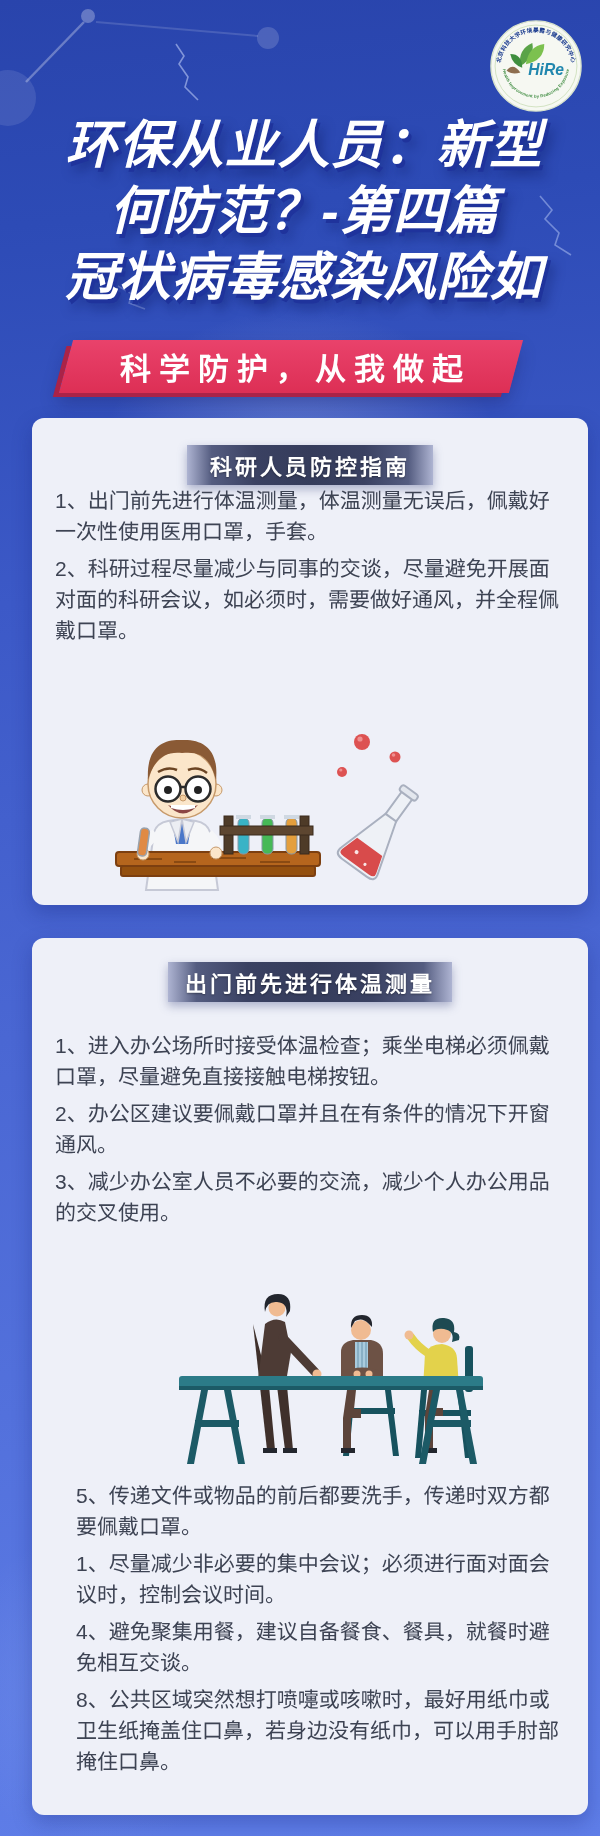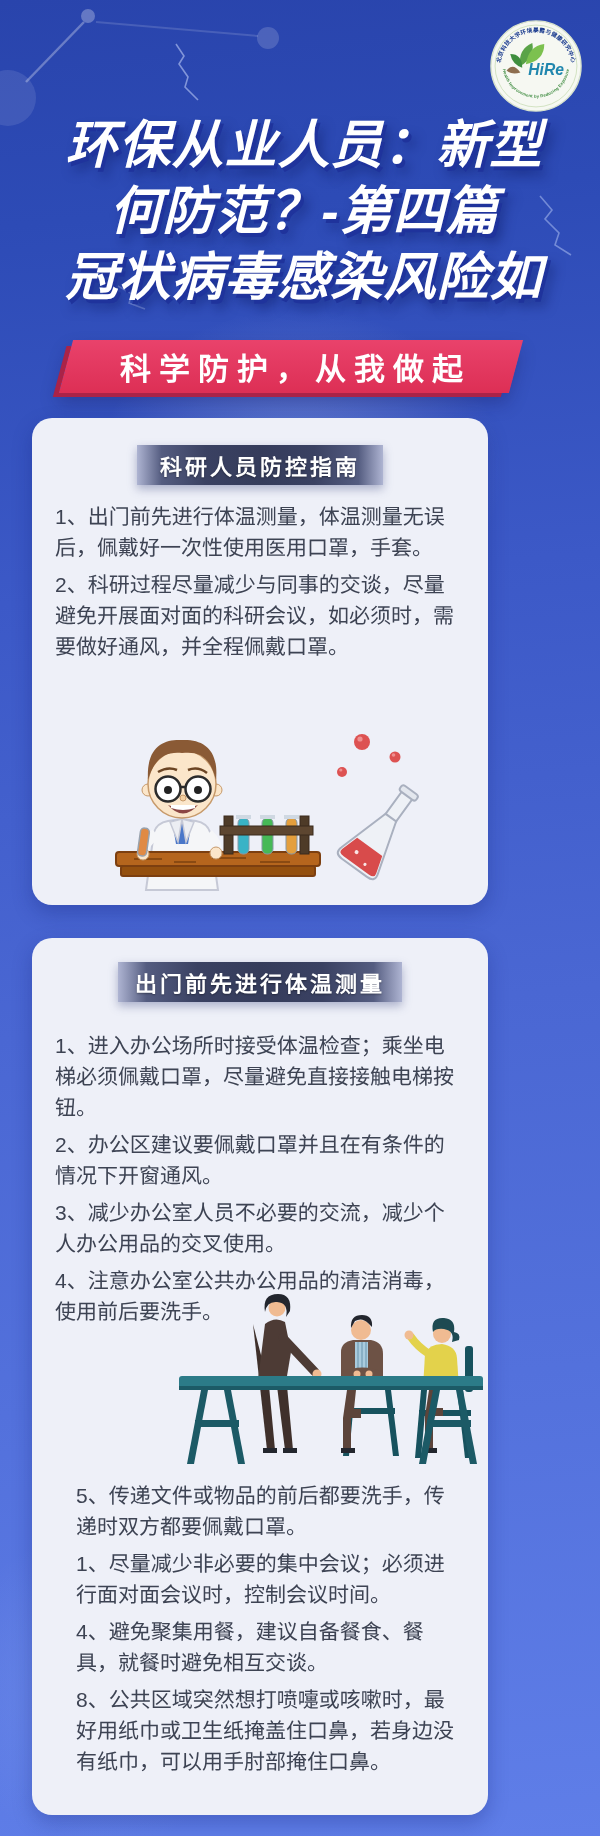--- a/index.html
+++ b/index.html
@@ -34,39 +34,39 @@
     box-shadow:-6px 5px 0 -1px #aa2348, 0 10px 18px rgba(20,20,80,.3);
     display:flex; align-items:center; justify-content:center;
   }
   .banner span {
     transform:skewX(15deg); color:#ffffff; font-size:31px; font-weight:bold;
     letter-spacing:8px; text-indent:8px; white-space:nowrap;
   }
 
   
   .card {
-    position:absolute; left:32px; width:456px; background:#eef0f8;
-    border-radius:20px; box-shadow:0 8px 20px rgba(15,30,110,.28);
+    position:absolute; left:32px; width:556px; background:#eef0f8;
+    border-radius:12px; box-shadow:0 8px 20px rgba(15,30,110,.28);
   }
   .card1 { top:418px; height:487px; }
   .card2 { top:938px; height:877px; }
 
   .pill {
     margin:27px auto 0; height:40px; display:flex; align-items:center; justify-content:center;
     color:#ffffff; font-size:22px; font-weight:bold; letter-spacing:3px;
     background:linear-gradient(90deg,#aeb4d2 0%, #545c80 10%, #3a4162 28%, #353c5b 50%, #3a4162 72%, #545c80 90%, #aeb4d2 100%);
     box-shadow:0 4px 9px rgba(70,80,135,.4);
     text-shadow:0 1px 2px rgba(0,0,0,.35);
   }
   .card1 .pill { width:246px; }
   .card2 .pill { width:284px; margin-top:24px; }
 
   .list { padding:0 23px; color:#3d4353; font-size:21px; line-height:31px; font-weight:500; }
   .list p { margin:0 0 6px 0; }
-  .card1 .list { margin-top:16px; }
+  .card1 .list { }
   .card2 .list-top { margin-top:28px; }
   .card2 .list-bottom { position:absolute; top:542px; left:0; right:0;padding-left:44px; }
 
   .scientist { position:absolute; left:80px; top:314px; width:212px; height:160px; }
   .flask { position:absolute; left:296px; top:310px; width:92px; height:168px; }
   .meeting { position:absolute; left:133px; top:352px; width:334px; height:182px; }
 </style>
 </head>
 <body>
 
@@ -188,21 +188,20 @@
   </section>
 
   <section class="card card2">
     <div class="pill">
       <span>出门前先进行体温测量</span>
     </div>
     <div class="list list-top">
       <p>1、进入办公场所时接受体温检查；乘坐电梯必须佩戴口罩，尽量避免直接接触电梯按钮。</p>
       <p>2、办公区建议要佩戴口罩并且在有条件的情况下开窗通风。</p>
       <p>3、减少办公室人员不必要的交流，减少个人办公用品的交叉使用。</p>
-      <p>4、注意办公室公共办公用品的清洁消毒，使用前后要洗手。</p>
     </div>
 
     <svg class="meeting" viewBox="0 0 334 182">
 
       <g>
         <path d="M88,34 L102,160 L110,160 L104,96 Z" fill="#3f302b"></path>
         <path d="M112,96 L120,160 L128,160 L122,96 Z" fill="#3f302b"></path>
         <rect x="98" y="158" width="14" height="5" fill="#23262e"></rect>
         <rect x="118" y="158" width="14" height="5" fill="#23262e"></rect>
         <path d="M92,98 L100,34 Q110,26 120,32 L126,62 L120,98 Z" fill="#4d3b35"></path>

